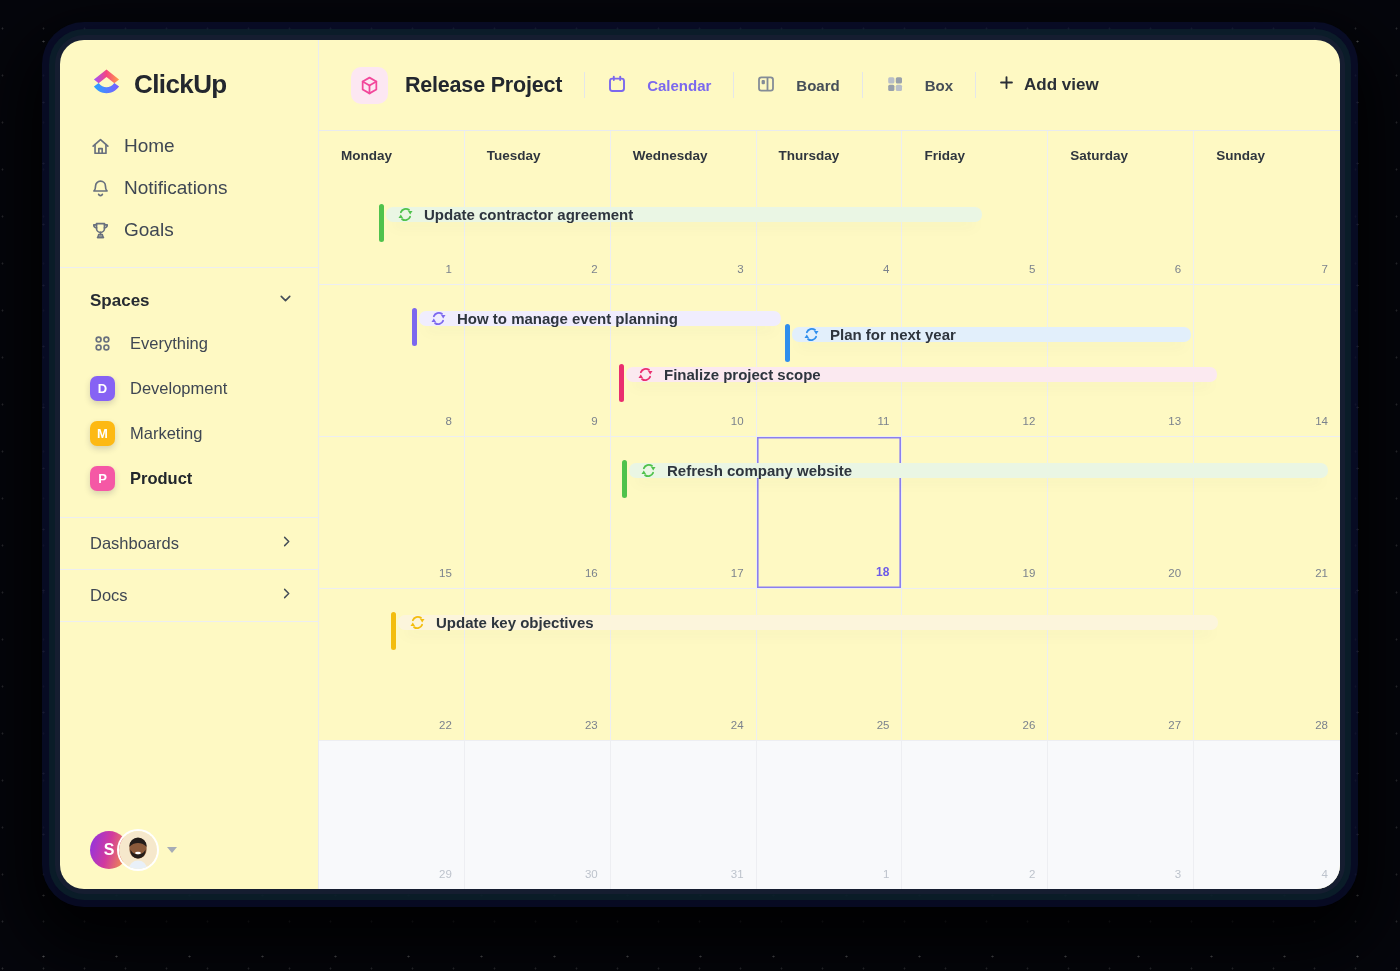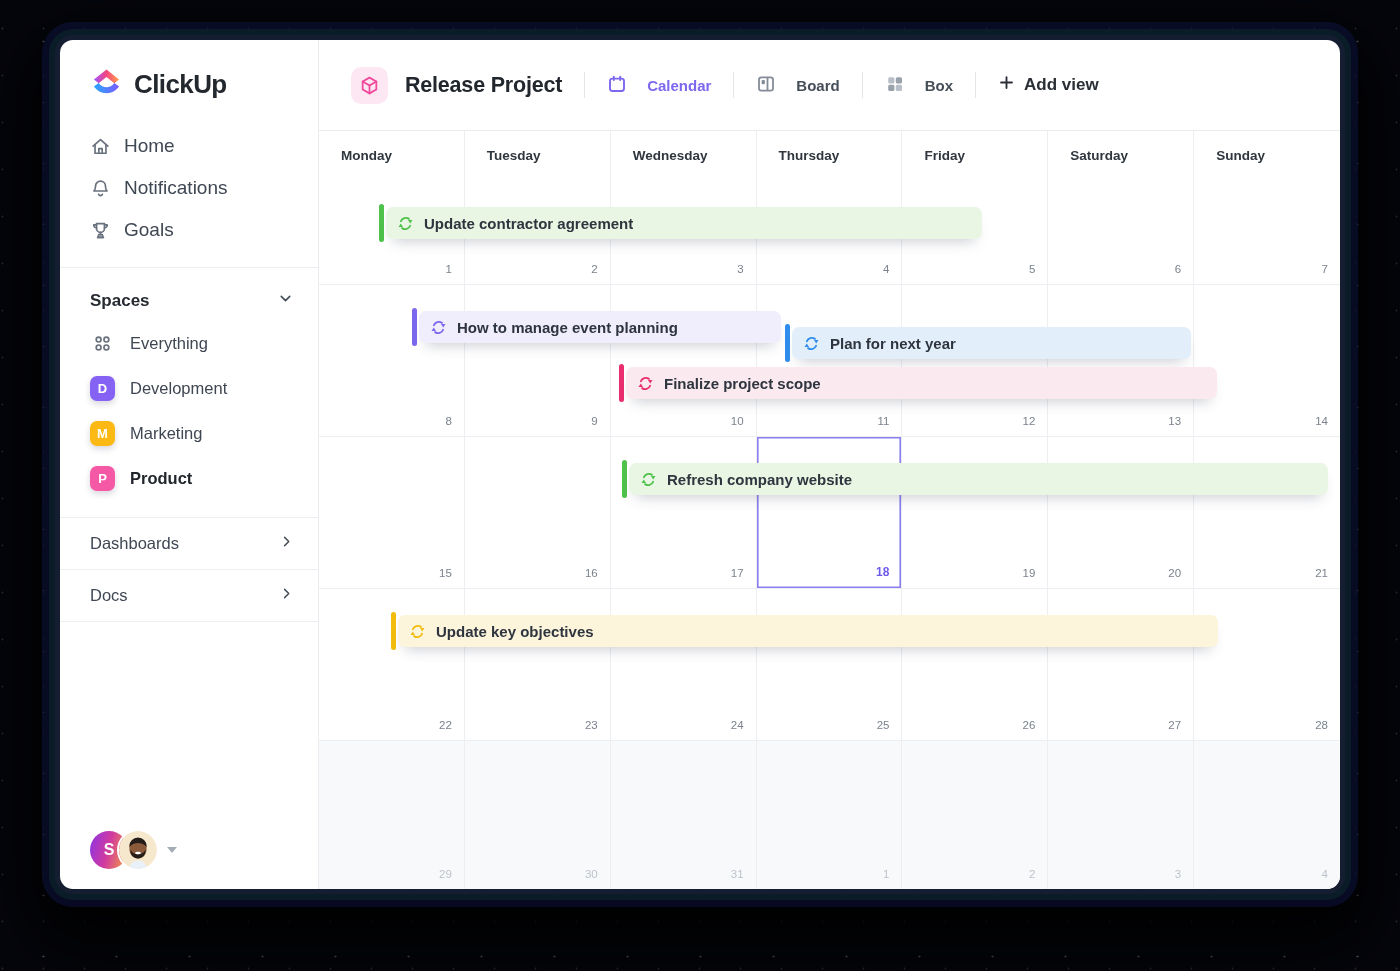--- a/index.html
+++ b/index.html
@@ -13,21 +13,21 @@
   body::before{
     content:'';position:absolute;inset:0;
     background-image:
       radial-gradient(rgba(255,255,255,.34) 0.7px, transparent 1.5px),
       radial-gradient(rgba(255,255,255,.16) 0.6px, transparent 1.2px);
     background-size:73px 61px, 41px 47px;
     background-position:7px 11px, 23px 5px;
   }
   .card{
     position:absolute;left:60px;top:40px;width:1280px;height:849px;
-    background:#ffffff;border-radius:13px;display:flex;overflow:hidden;
+    background:#fef9c3;border-radius:24px;display:flex;overflow:hidden;
     box-shadow:
       0 0 0 5px rgba(22,30,48,.95),
       0 0 0 11px rgba(14,46,46,.5),
       0 0 0 18px rgba(14,19,66,.5),
       0 28px 70px 34px rgba(0,0,0,.9);
   }
 
   
   .sidebar{width:258px;flex-shrink:0;border-right:1px solid #EBECF0;position:relative;display:flex;flex-direction:column}
   .logo-row{display:flex;align-items:center;gap:11px;padding:28px 0 0 30px}
@@ -69,21 +69,21 @@
   .week.h2{height:151px}
   .week.last{flex:1;border-bottom:none;background:#F8F9FB}
   .cell{position:relative;border-right:1px solid #EDEEF2}
   .cell:last-child{border-right:none}
   .date{position:absolute;right:12px;bottom:9px;font-size:11.5px;color:#7B828D}
   .week.last .date{color:#BDC3CC}
   .cell.selected{box-shadow:inset 0 0 0 1.6px #8B7FF0}
   .cell.selected .date{color:#6D5BE8;font-weight:700;font-size:12px}
 
   .events{position:absolute;inset:0;pointer-events:none;z-index:2}
-  .event{position:absolute;height:32px;pointer-events:auto;cursor:pointer}
+  .event{position:absolute;height:15px;pointer-events:auto;cursor:pointer}
   .event .bar{position:absolute;left:0;top:-3px;width:4.5px;height:38px;border-radius:4px}
   .event .pill{position:absolute;left:7px;right:0;top:0;bottom:0;border-radius:7px;box-shadow:0 9px 14px -7px rgba(60,70,95,.28)}
   .event .content{position:absolute;left:7px;right:0;top:0;bottom:0;display:flex;align-items:center;gap:10px;padding-left:11px}
   .event .title{font-size:15px;font-weight:700;color:#2E353E;white-space:nowrap;overflow:hidden}
   .ev-icon{display:flex;align-items:center}
 </style>
 </head>
 <body>
 
 <div class="card">

